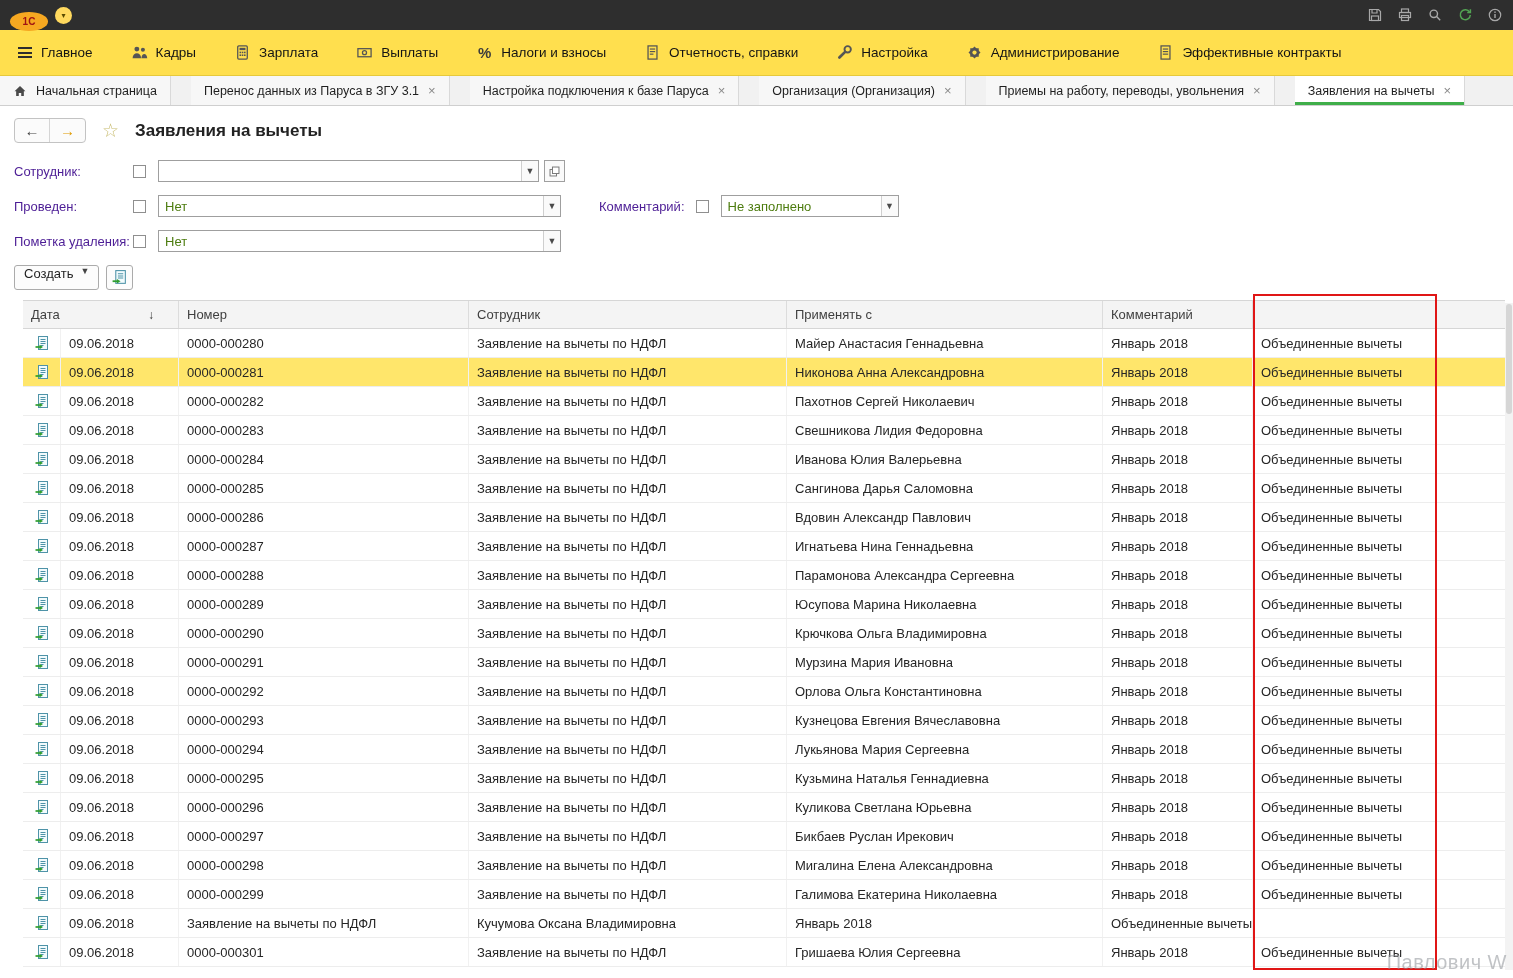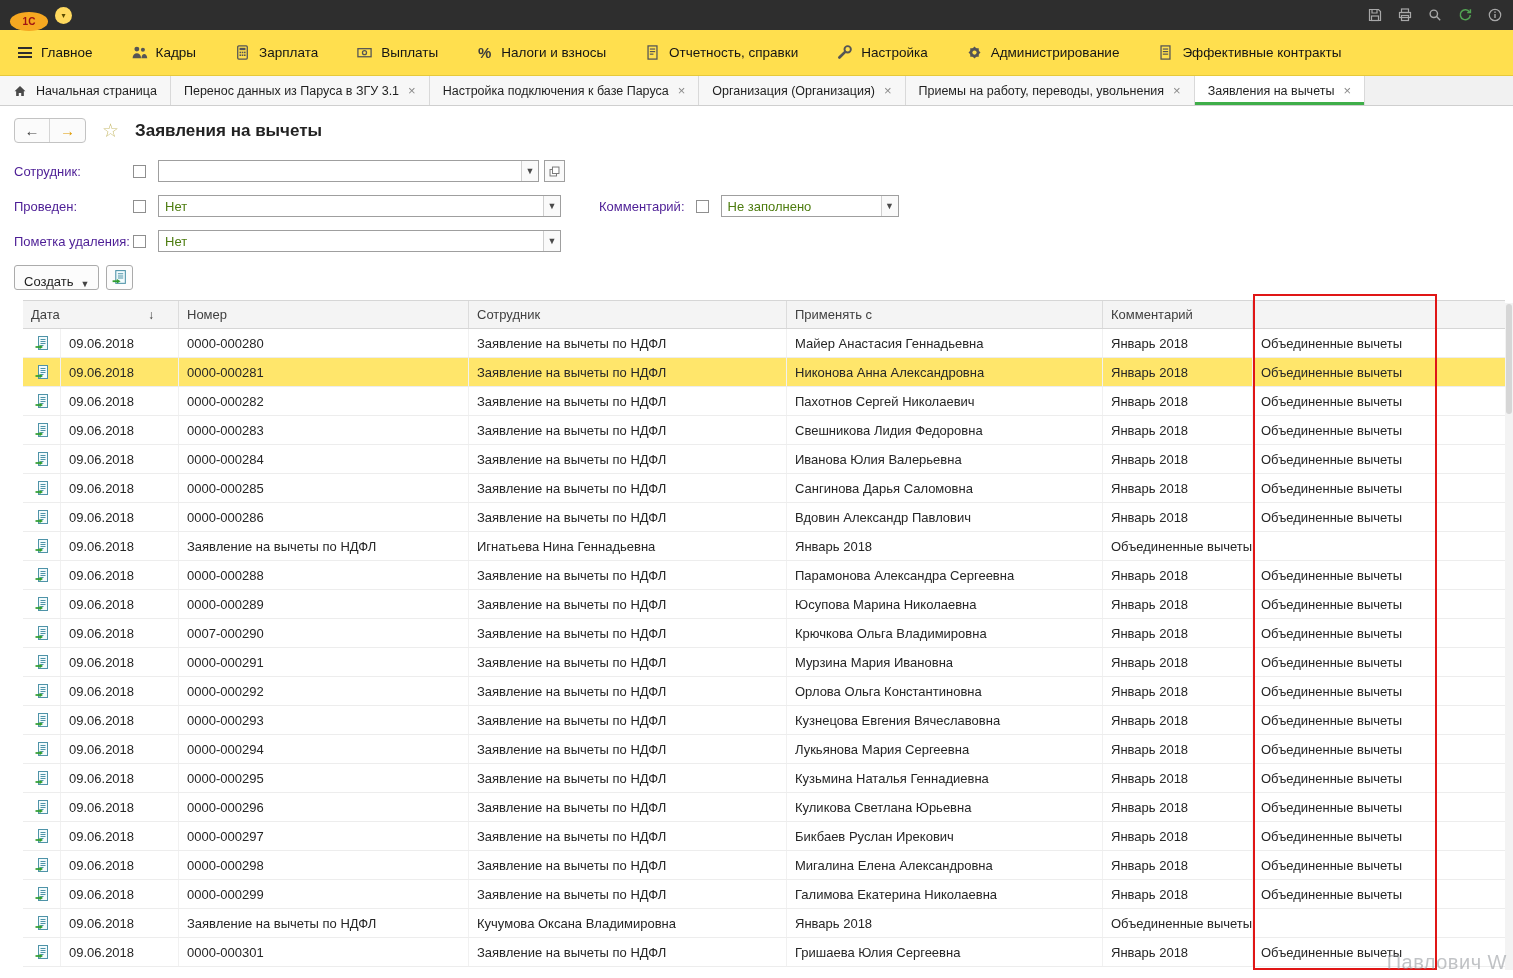--- a/index.html
+++ b/index.html
@@ -17,21 +17,21 @@
 
 
 .menubar { height:46px; background:var(--menubar-bg,#ffdf4e); display:flex; align-items:center; padding:0 16px; gap:38px; border-bottom:1px solid #e6c93c; }
 .menu-item { display:flex; align-items:center; gap:8px; cursor:pointer; font-size:13.5px; color:#141414; white-space:nowrap; }
 .mi-icon { width:17px; height:17px; display:flex; align-items:center; justify-content:center; flex:none; }
 .hamburger { display:flex; flex-direction:column; gap:2.5px; }
 .hamburger i { width:14px; height:2px; background:#2d2d2d; }
 .pct { font-weight:bold; font-size:15px; color:#3c3c3c; }
 
 
-.tabbar { height:30px; background:#f1f1f1; border-bottom:1px solid #cfcfcf; display:flex; }
+.tabbar { height:30px; background:#f1f1f1; border-bottom:1px solid #cfcfcf; display:flex;gap:20px; }
 .tab { display:flex; align-items:center; gap:9px; padding:0 13px; font-size:12.5px; color:#1f1f1f; border-right:1px solid #d9d9d9; background:#f7f7f7; position:relative; cursor:pointer; white-space:nowrap; }
 .tab.active { background:#fff; }
 .tab.active::after { content:""; position:absolute; left:0; right:0; bottom:0; height:3px; background:var(--active-tab,#3fae49); }
 .tab-close { color:#8a8a8a; font-size:13px; line-height:1; cursor:pointer; }
 
 
 .nav-row { margin:12px 0 0 14px; display:flex; align-items:center; gap:16px; }
 .nav-group { display:flex; border:1px solid #c3c3c3; border-radius:4px; overflow:hidden; background:#fbfbfb; }
 .nav-btn { width:35px; height:23px; display:flex; align-items:center; justify-content:center; font-size:15px; font-weight:bold; cursor:pointer; }
 .nav-btn.back { color:#3f3f3f; border-right:1px solid #d5d5d5; }
@@ -47,21 +47,21 @@
 .combo { border:1px solid #9f9f9f; background:#fff; height:22px; display:flex; align-items:stretch; flex:none; }
 .combo .val { flex:1; display:flex; align-items:center; padding:0 6px; font-size:13px; color:#4d7c0f; overflow:hidden; white-space:nowrap; }
 .combo .dd { width:17px; display:flex; align-items:center; justify-content:center; color:#4a4a4a; font-size:9px; border-left:1px solid #cfcfcf; background:#fafafa; cursor:pointer; }
 .w-emp { width:381px; } .w-std { width:403px; } .w-com { width:178px; }
 .sel-btn { width:21px; height:22px; border:1px solid #9f9f9f; background:#fafafa; margin-left:5px; display:flex; align-items:center; justify-content:center; cursor:pointer; flex:none; }
 .comment-group { margin-left:38px; display:flex; align-items:center; }
 .comment-group .f-label { width:auto; margin-right:11px; }
 
 
 .toolbar { margin:12px 0 0 14px; display:flex; align-items:center; gap:7px; }
-.btn { height:25px; border:1px solid #ababab; border-radius:3px; background:#fcfcfc; display:flex; align-items:flex-end; gap:7px; padding:0 9px; font-size:13px; color:#1f1f1f; cursor:pointer; }
+.btn { height:25px; border:1px solid #ababab; border-radius:3px; background:#fcfcfc; display:flex; align-items:flex-start; gap:7px; padding:0 9px; font-size:13px; color:#1f1f1f; cursor:pointer; }
 .dd-arrow { font-size:9px; color:#444; }
 .icon-btn { width:27px; height:25px; border:1px solid #ababab; border-radius:3px; background:#fcfcfc; display:flex; align-items:center; justify-content:center; cursor:pointer; }
 
 
 .table-wrap { margin:10px 8px 0 23px; position:relative; }
 .grid-cols { display:grid; grid-template-columns:38px 118px 290px 318px 316px 150px 184px 1fr;text-align:center; }
 .thead { background:#f4f4f4; border-top:1px solid #d6d6d6; border-bottom:1px solid #d6d6d6; height:29px; }
 .hcell { display:flex; align-items:center; padding:0 8px; border-right:1px solid #dcdcdc; font-size:13px; color:#3f3f3f; overflow:hidden; white-space:nowrap; cursor:pointer; }
 .h-date { grid-column:1/3; justify-content:space-between; padding-right:24px; }
 .h-fill { border-right:none; cursor:default; }
@@ -451,20 +451,21 @@
       <div class="trow grid-cols">
     <div class="cell c-icon">
       <svg width="16" height="16" viewBox="0 0 16 16">
             <rect x="4.5" y="1.5" width="9" height="13" fill="#f2fbfd" stroke="#4e93a8"></rect>
             <path d="M6.5 4.5h5M6.5 6.5h5M6.5 8.5h5M6.5 10.5h3" stroke="#4e93a8" fill="none"></path>
             <path d="M1.5 12h4.5" stroke="#2f9e2f" stroke-width="1.7" fill="none"></path>
             <path d="M5.5 9.8 L9 12 L5.5 14.2 Z" fill="#2f9e2f"></path>
           </svg>
     </div>
     <div class="cell">09.06.2018</div>
+    <div class="cell">0000-000287</div>
     <div class="cell">Заявление на вычеты по НДФЛ</div>
     <div class="cell">Игнатьева Нина Геннадьевна</div>
     <div class="cell">Январь 2018</div>
     <div class="cell">Объединенные вычеты</div>
     <div class="cell c-fill"></div>
   </div>
       <div class="trow grid-cols">
     <div class="cell c-icon">
       <svg width="16" height="16" viewBox="0 0 16 16">
             <rect x="4.5" y="1.5" width="9" height="13" fill="#f2fbfd" stroke="#4e93a8"></rect>
@@ -501,21 +502,21 @@
       <div class="trow grid-cols">
     <div class="cell c-icon">
       <svg width="16" height="16" viewBox="0 0 16 16">
             <rect x="4.5" y="1.5" width="9" height="13" fill="#f2fbfd" stroke="#4e93a8"></rect>
             <path d="M6.5 4.5h5M6.5 6.5h5M6.5 8.5h5M6.5 10.5h3" stroke="#4e93a8" fill="none"></path>
             <path d="M1.5 12h4.5" stroke="#2f9e2f" stroke-width="1.7" fill="none"></path>
             <path d="M5.5 9.8 L9 12 L5.5 14.2 Z" fill="#2f9e2f"></path>
           </svg>
     </div>
     <div class="cell">09.06.2018</div>
-    <div class="cell">0007-000290</div>
+    <div class="cell">0000-000290</div>
     <div class="cell">Заявление на вычеты по НДФЛ</div>
     <div class="cell">Крючкова Ольга Владимировна</div>
     <div class="cell">Январь 2018</div>
     <div class="cell">Объединенные вычеты</div>
     <div class="cell c-fill"></div>
   </div>
       <div class="trow grid-cols">
     <div class="cell c-icon">
       <svg width="16" height="16" viewBox="0 0 16 16">
             <rect x="4.5" y="1.5" width="9" height="13" fill="#f2fbfd" stroke="#4e93a8"></rect>

